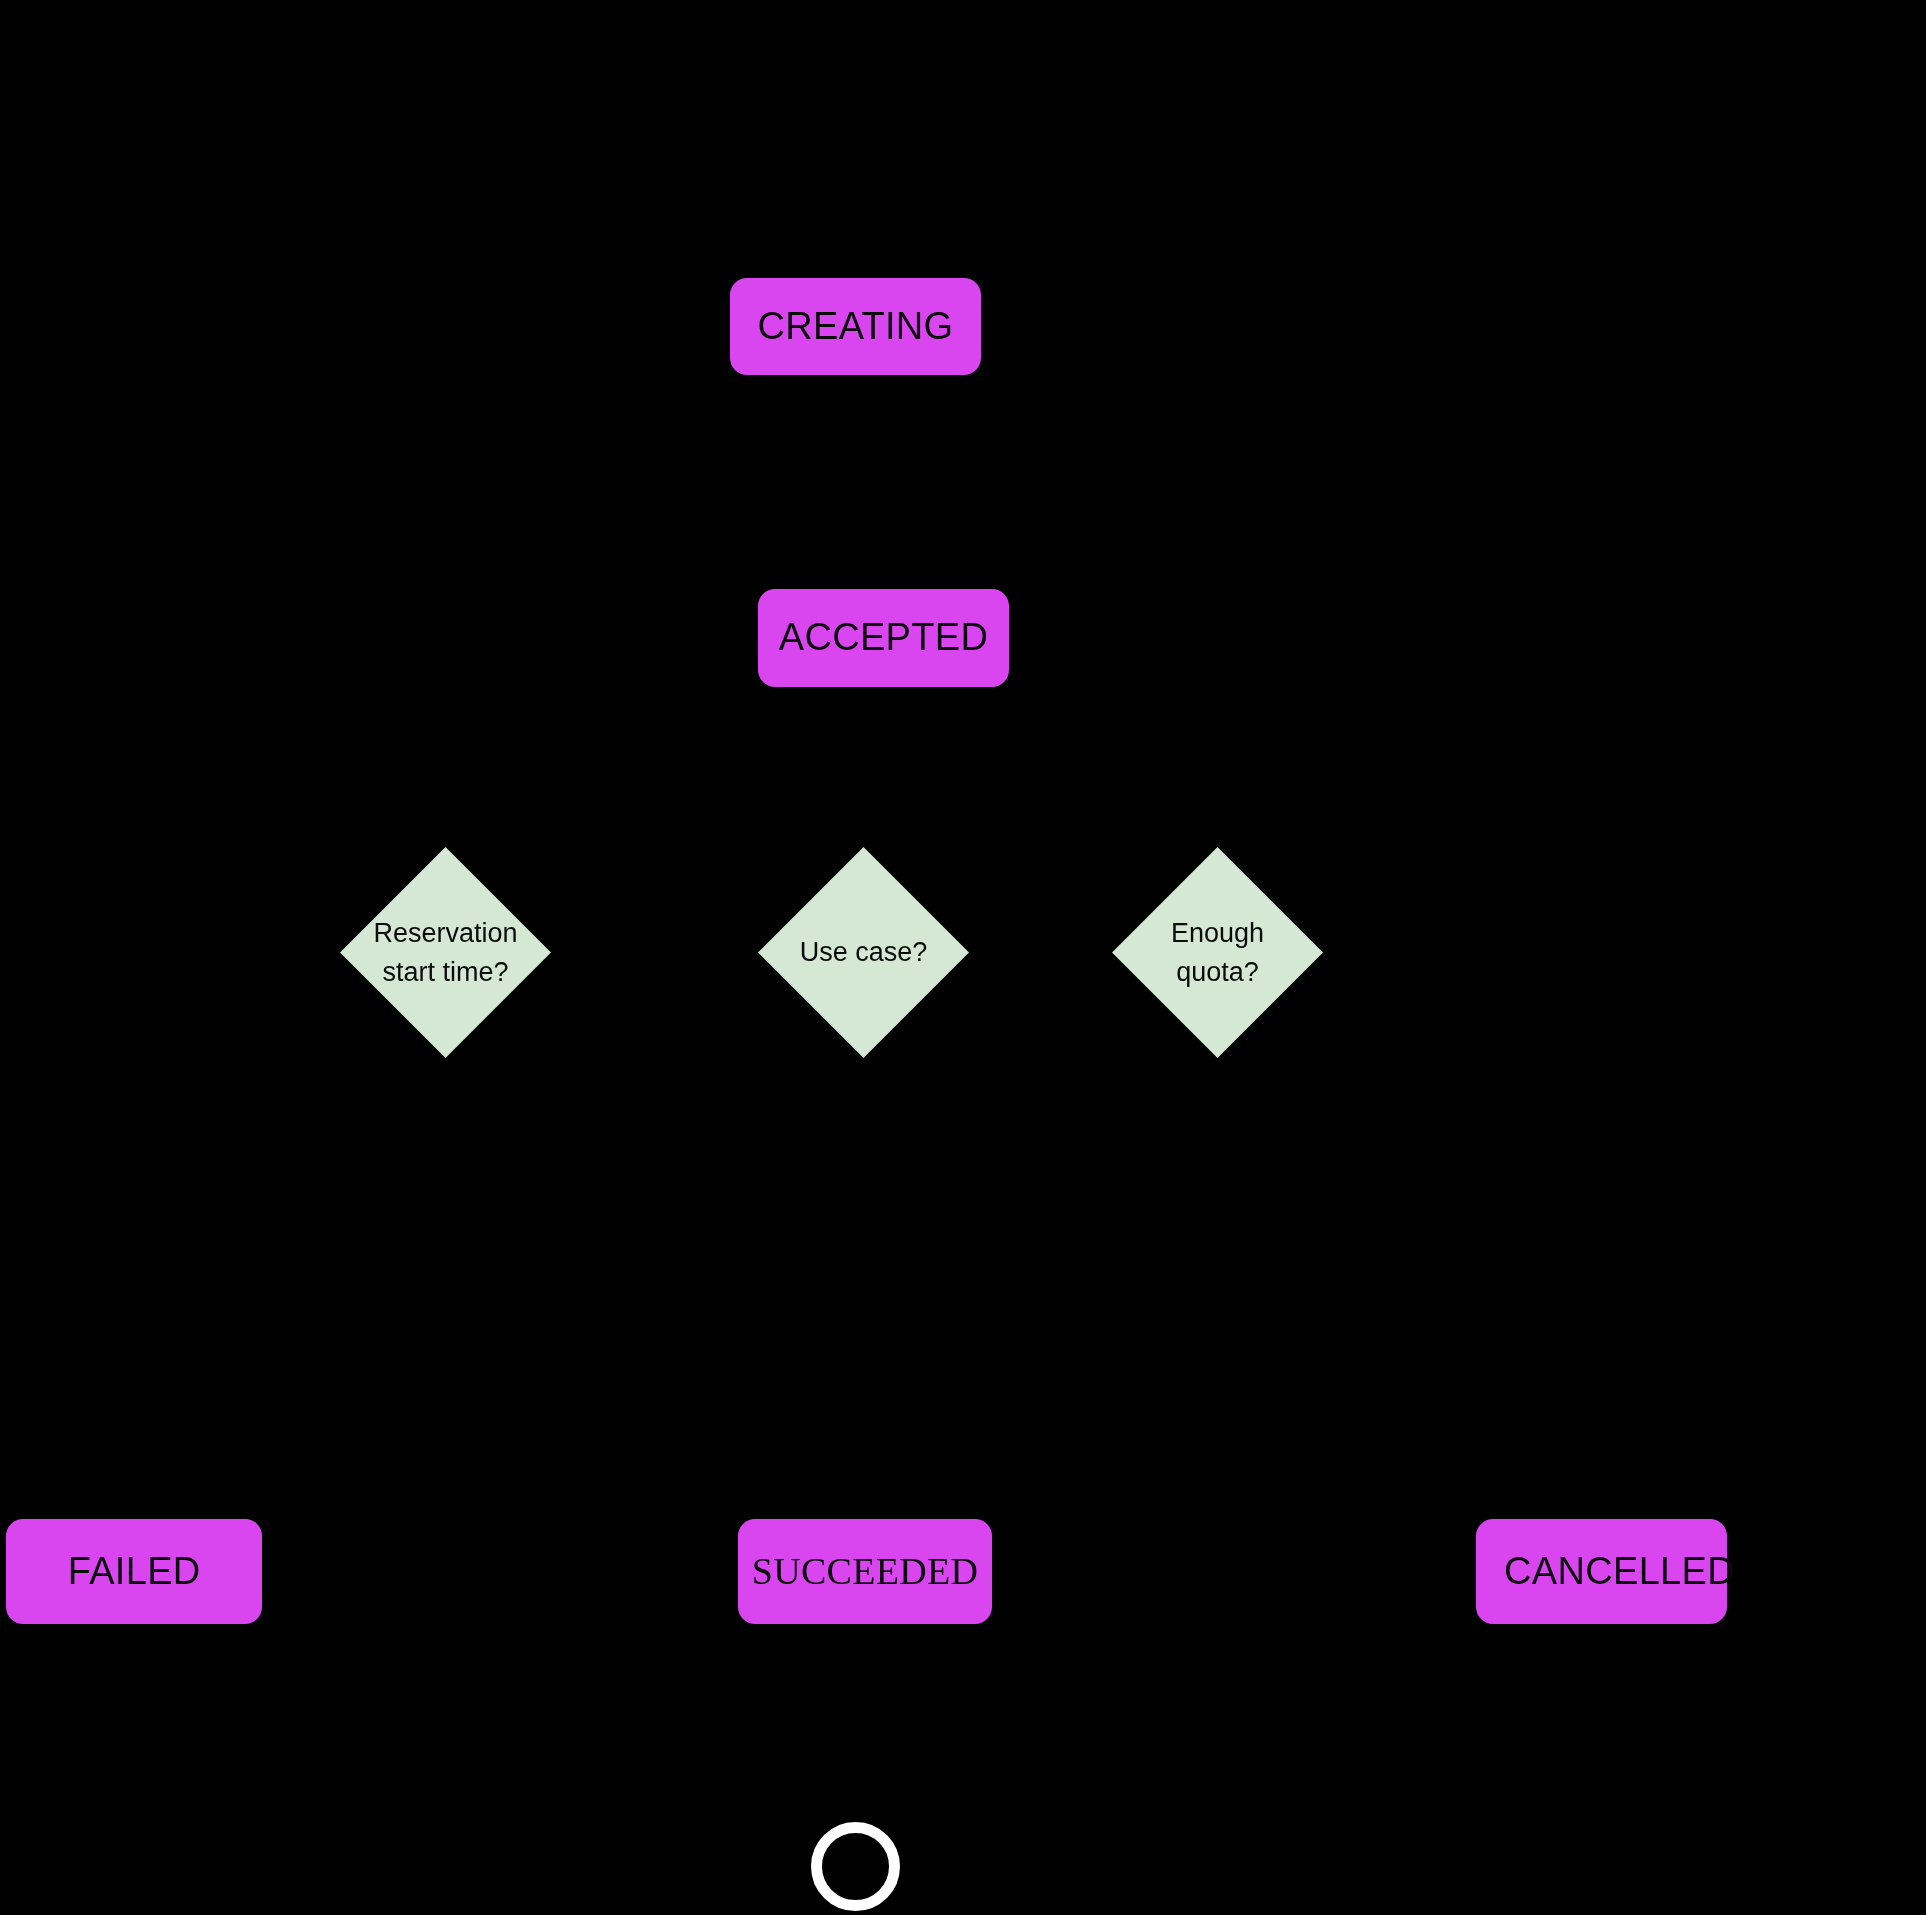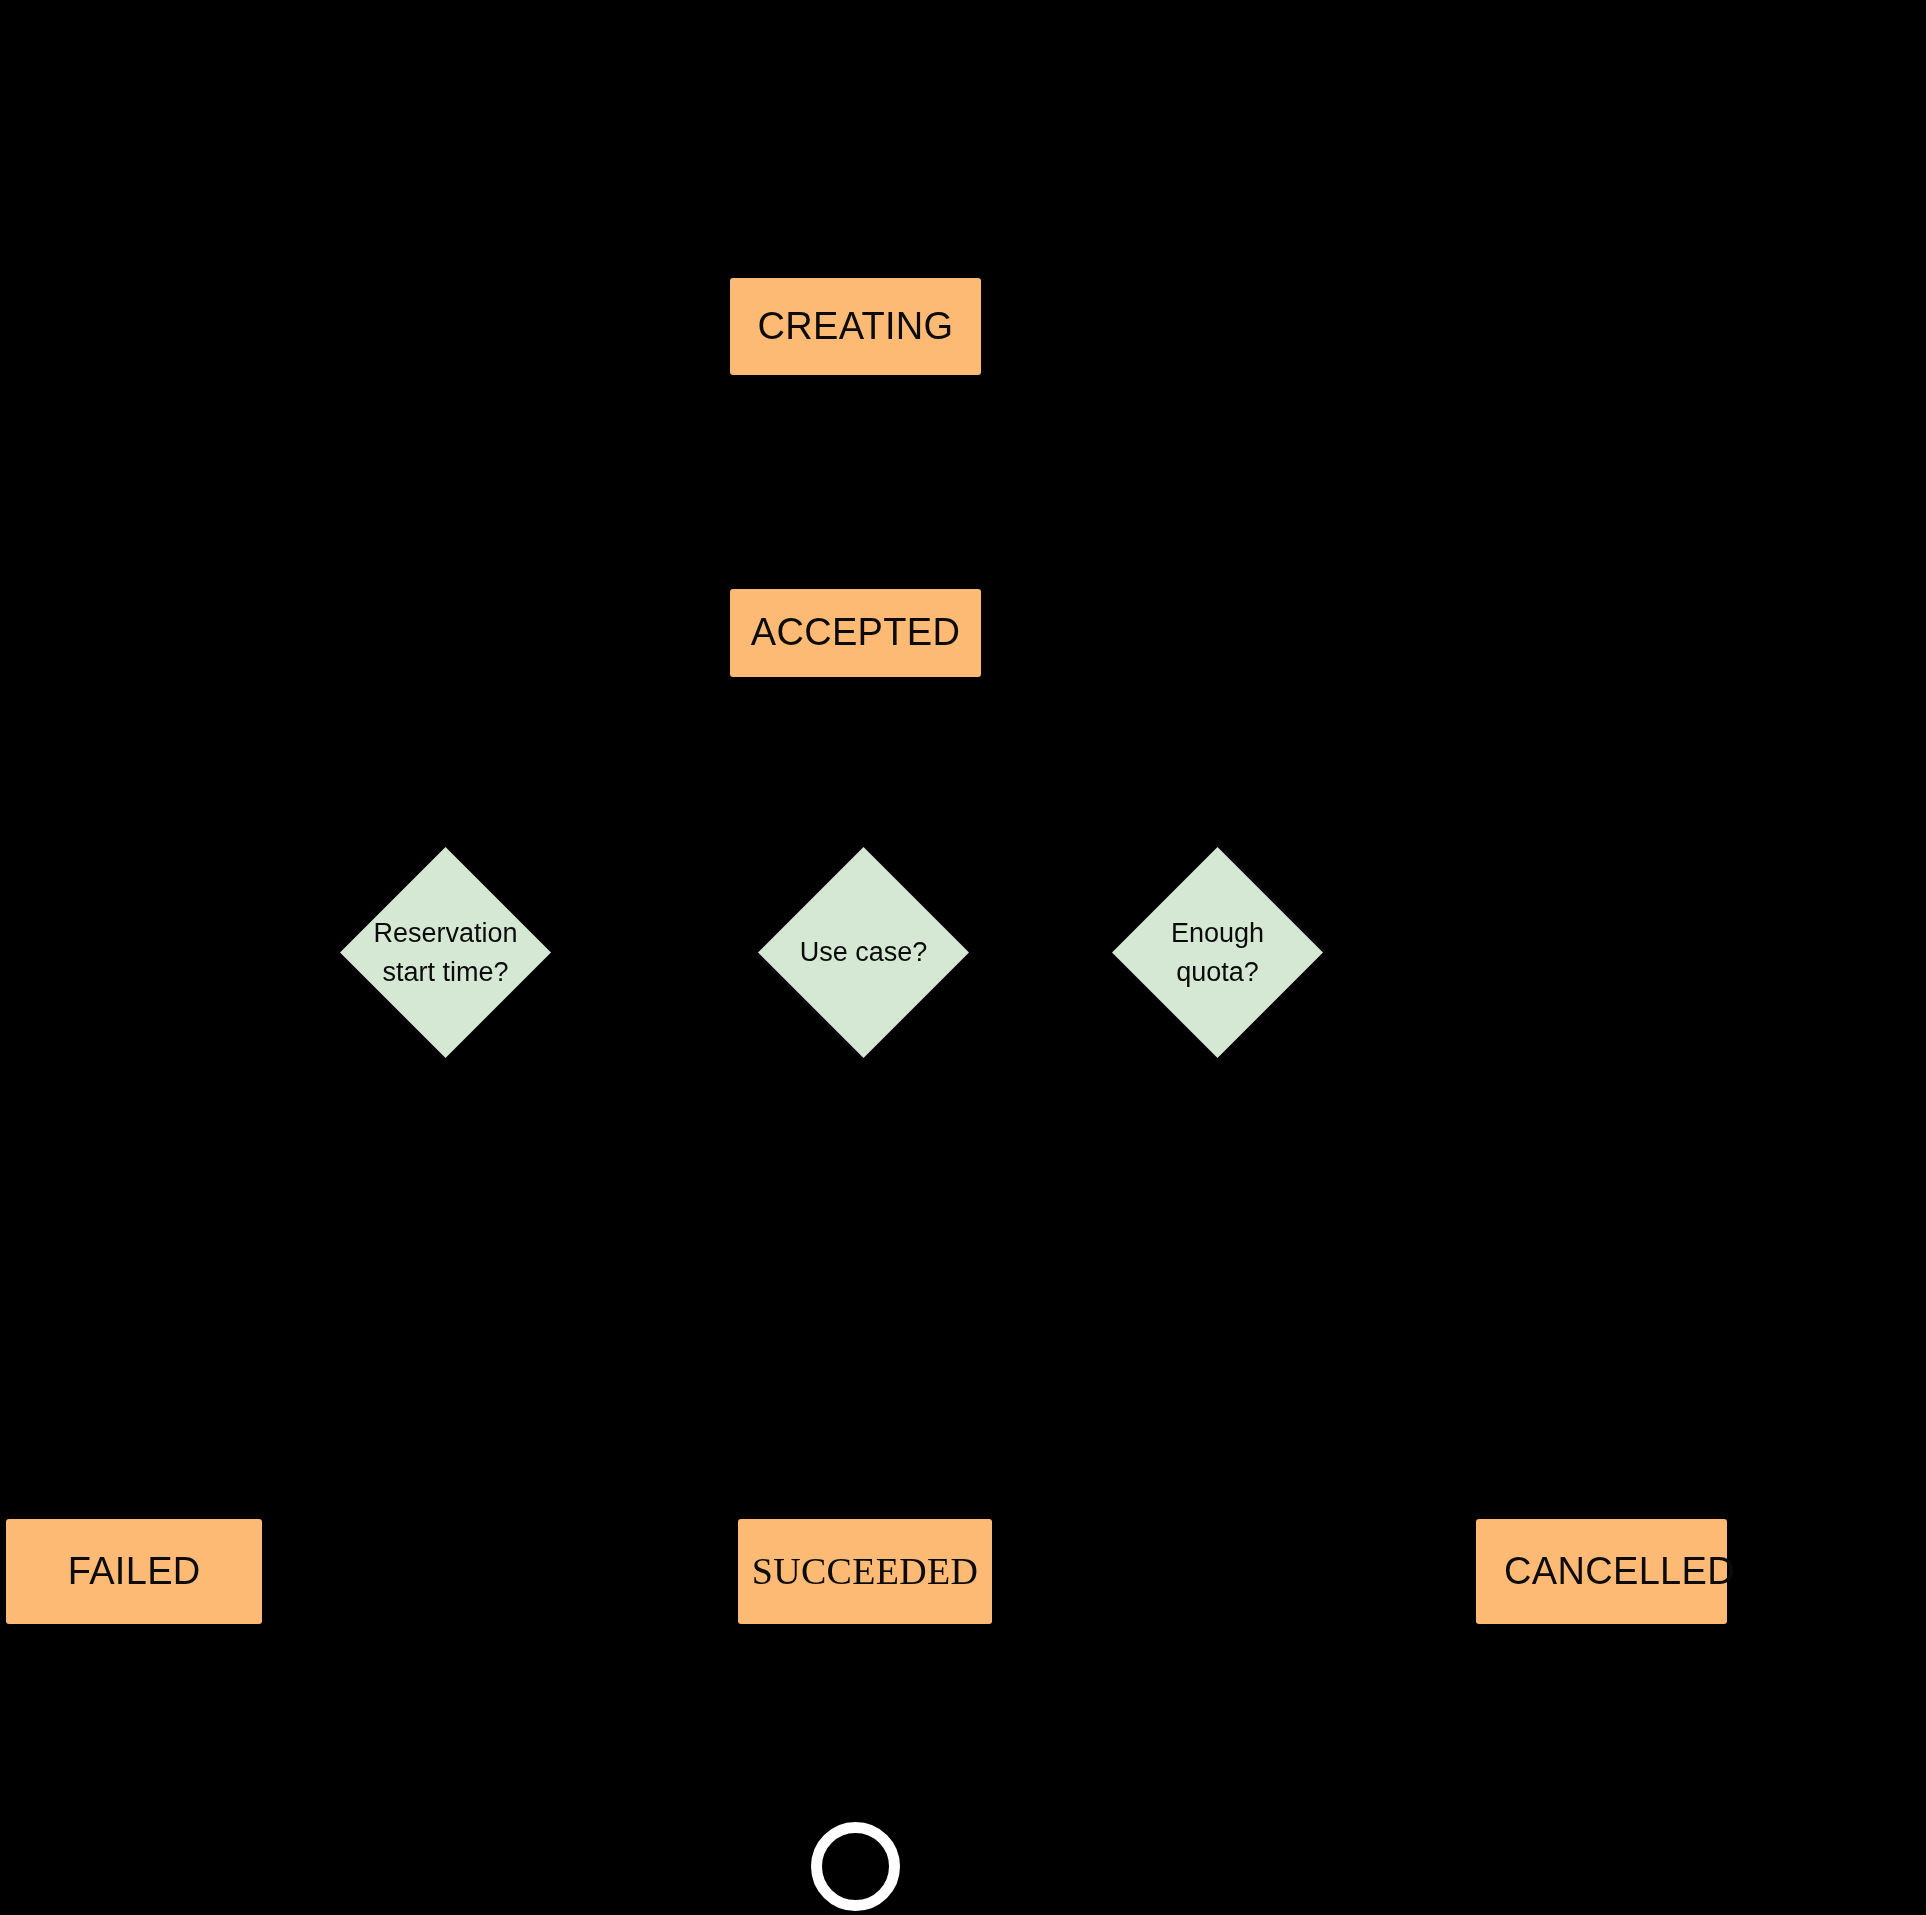--- a/index.html
+++ b/index.html
@@ -17,22 +17,22 @@
   #canvas {
     position: relative;
     width: 1926px;
     height: 1916px;
     background: #000000;
   }
 
   
   .state-box {
     position: absolute;
-    background: #fdba74;
-    border-radius: 3px;
+    background: #d946ef;
+    border-radius: 17px;
     display: flex;
     align-items: center;
     justify-content: center;
     box-sizing: border-box;
     color: #0b0b0b;
   }
   .state-box .state-label {
     font-size: 38px;
     font-weight: 400;
     letter-spacing: 0.3px;
@@ -107,21 +107,21 @@
     <path d="M1676 2049 L1676 2942"></path>
     <path d="M2487 2049 L2487 2353"></path>
     <path d="M2487 2761 L2487 2860 L3101 2860 L3101 2942"></path>
     <path d="M1676 3146 L1676 3528"></path>
   </svg>
 
   <div class="state-box" style="left:730px; top:278px; width:251px; height:97px;">
     <span class="state-label">CREATING</span>
   </div>
 
-  <div class="state-box" style="left:730px; top:589px; width:251px; height:88px;">
+  <div class="state-box" style="left:758px; top:589px; width:251px; height:98px;">
     <span class="state-label">ACCEPTED</span>
   </div>
 
   <div class="state-box" style="left:6.2px; top:1519px; width:256px; height:105px;">
     <span class="state-label">FAILED</span>
   </div>
 
   <div class="state-box" style="left:738px; top:1519px; width:254px; height:105px;font-family:Liberation Serif, serif;">
     <span class="state-label">SUCCEEDED</span>
   </div>

